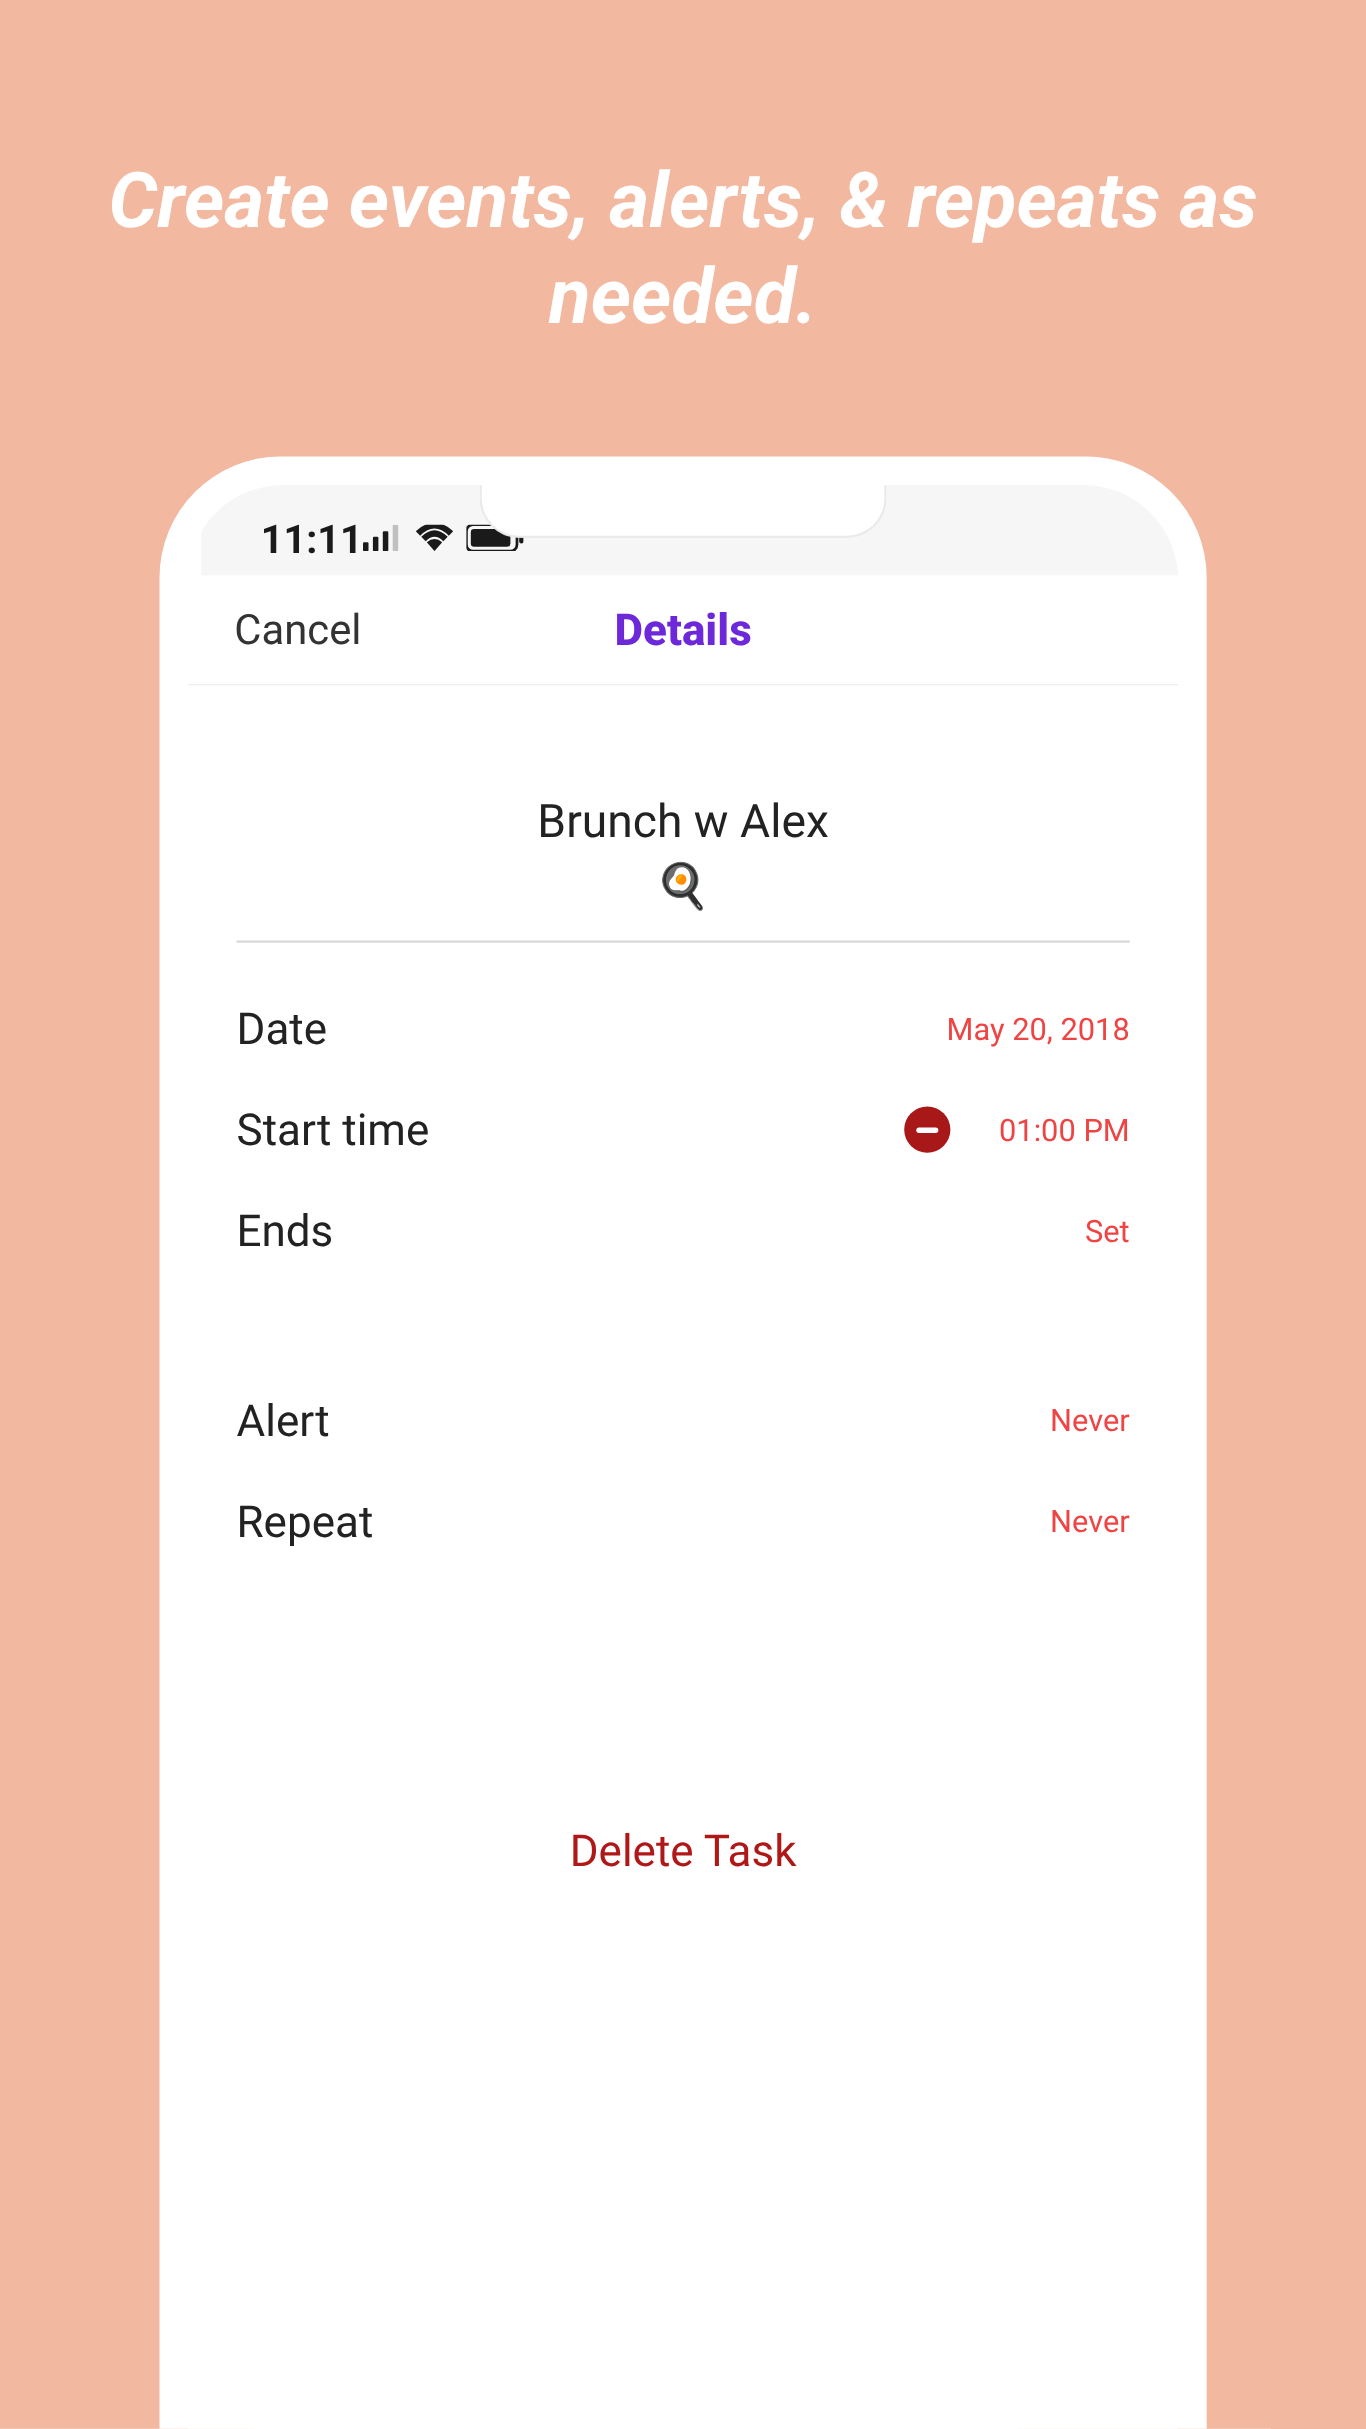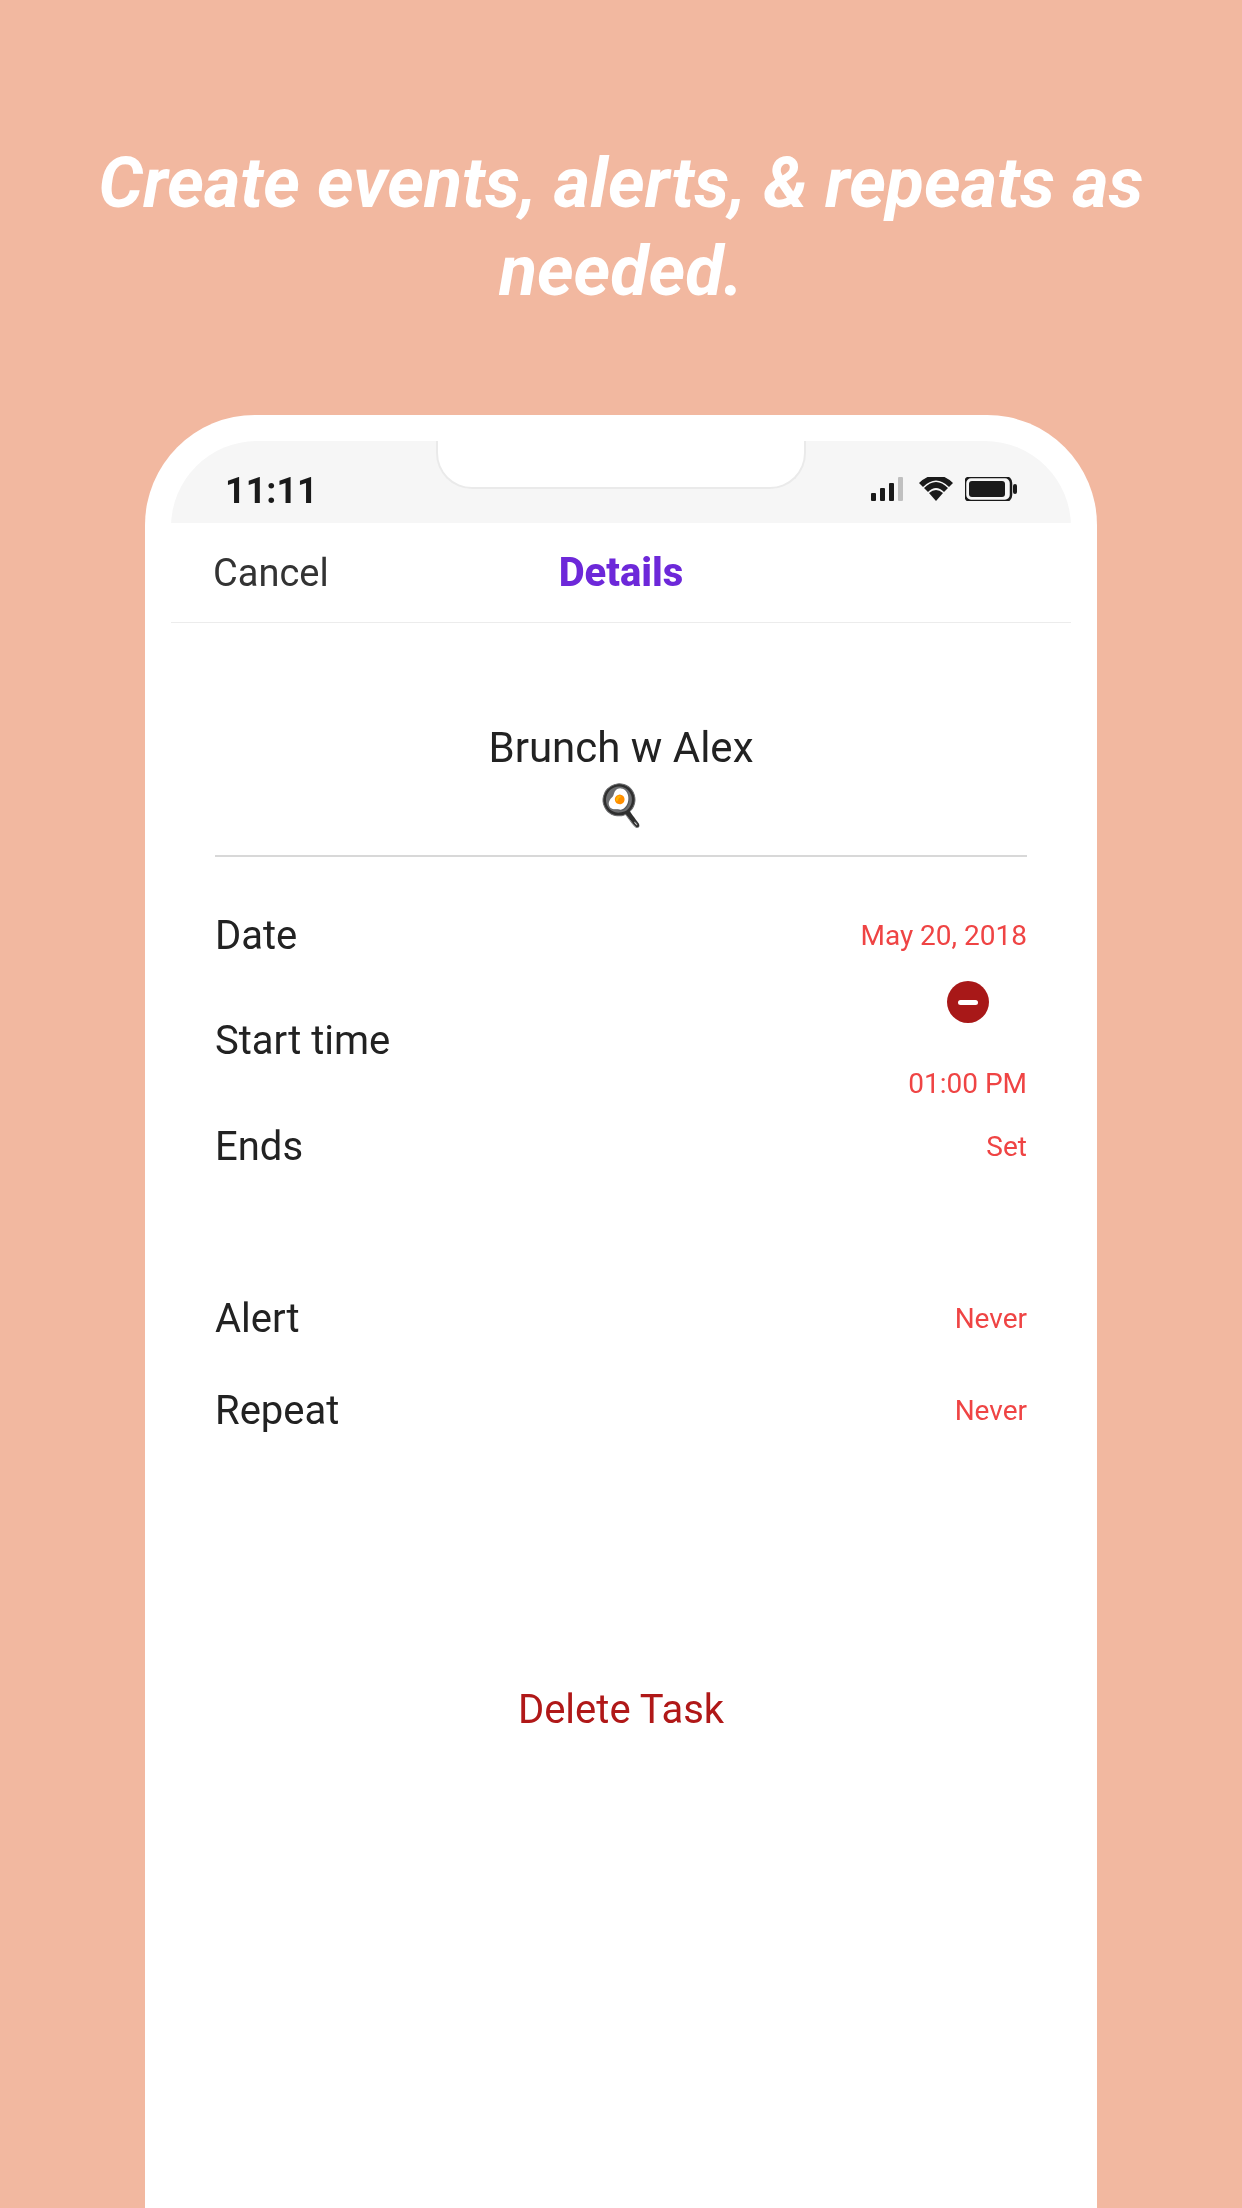--- a/index.html
+++ b/index.html
@@ -52,27 +52,26 @@
       height: 48px;
       background: #ffffff;
       border: 2px solid #eaeaea;
       border-top: none;
       border-radius: 0 0 36px 36px;
       z-index: 10;
     }
     .status-bar {
       position: absolute;
       top: 0;
-      left: 0;
+      left: 12px;
       width: 100%;
       height: 82px;
       background: #f6f6f6;
       display: flex;
       align-items: center;
-      justify-content: space-between;
       padding: 18px 54px 0;
     }
     .status-time {
       font-size: 36px;
       font-weight: 700;
       color: #1a1a1a;
     }
     .status-right {
       display: flex;
       align-items: center;
@@ -133,21 +132,20 @@
       color: #222222;
     }
     .field-value {
       font-size: 28px;
       color: #ef4444;
     }
     .field-value-group {
       display: flex;
       align-items: center;
       gap: 44px;
-      flex-direction: column;
     }
     .remove-btn {
       width: 42px;
       height: 42px;
       background: #a81818;
       border-radius: 50%;
       display: flex;
       align-items: center;
       justify-content: center;
     }

